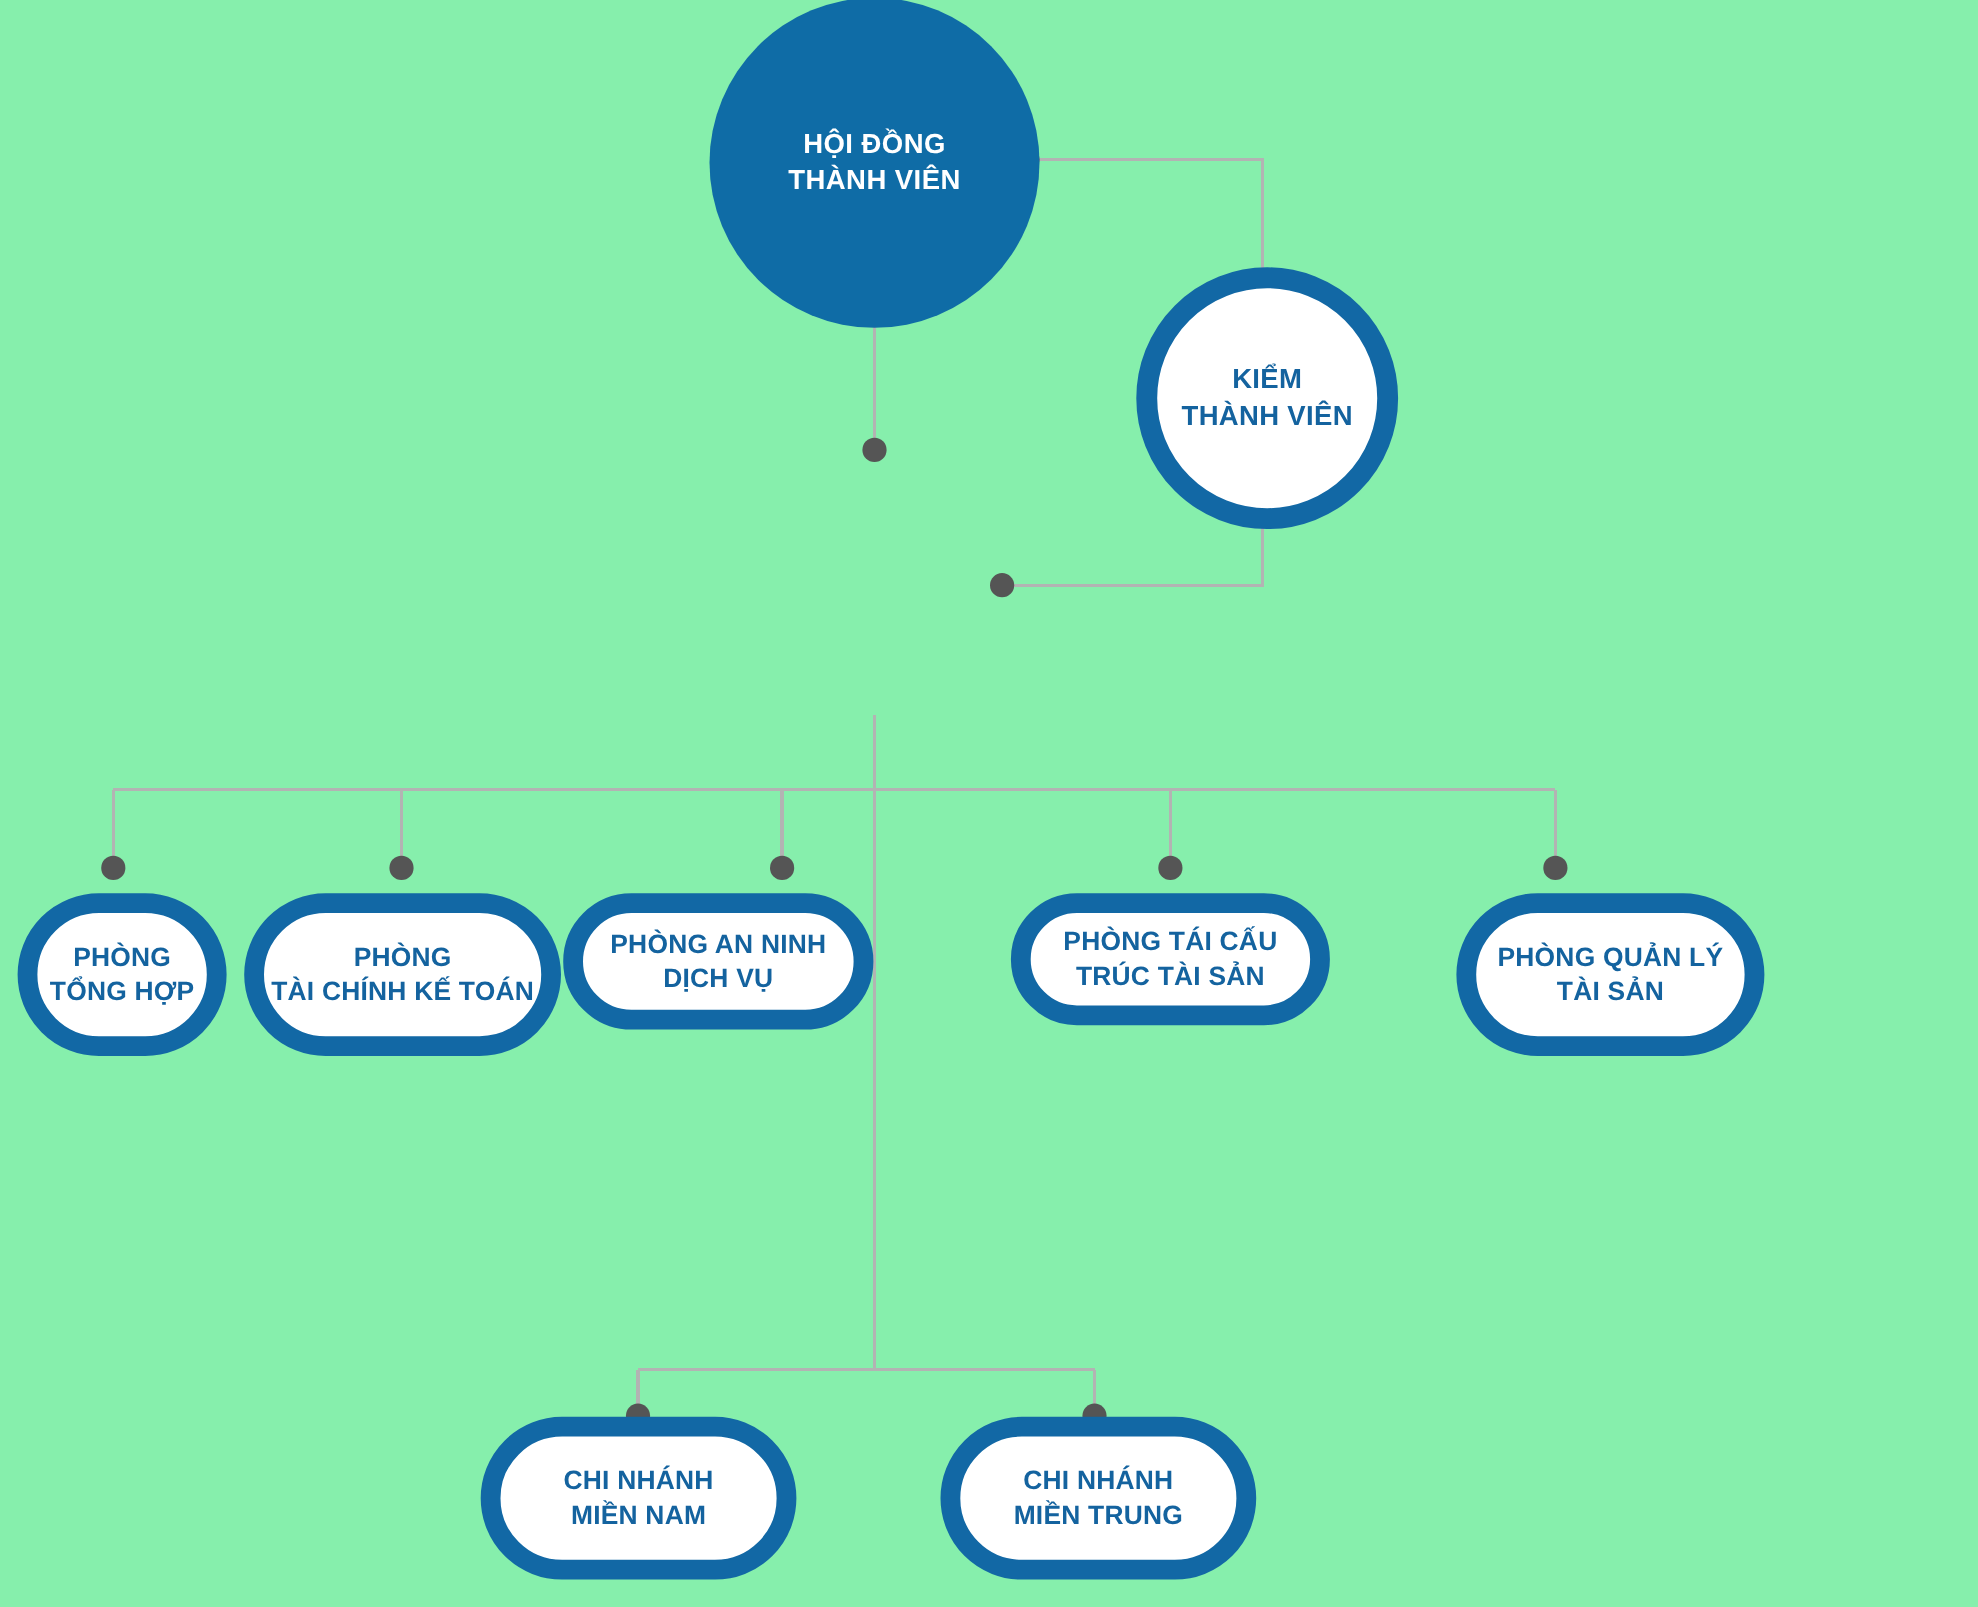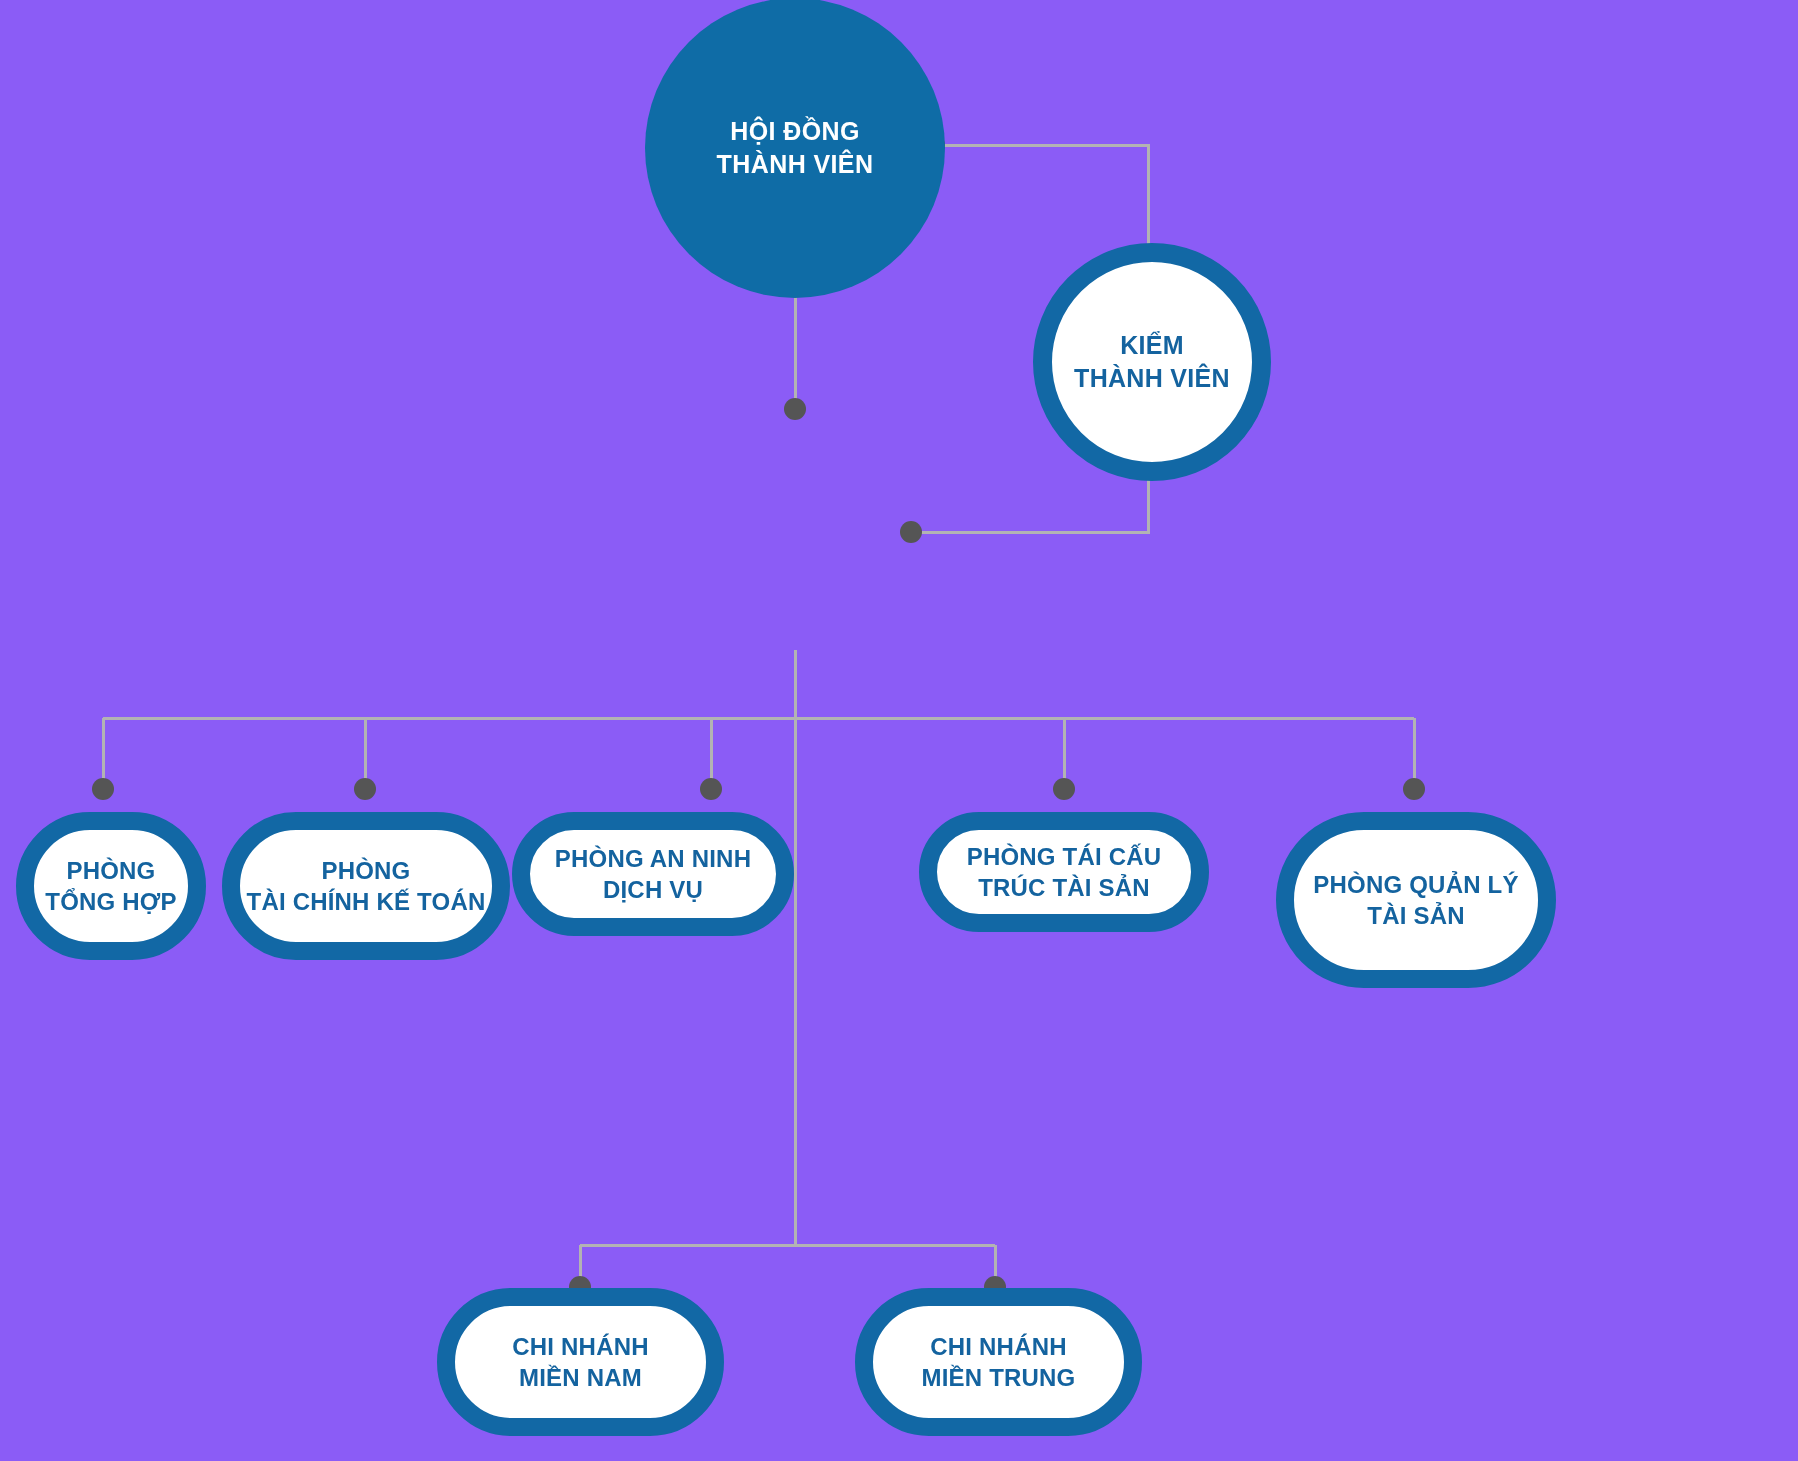--- a/index.html
+++ b/index.html
@@ -1,18 +1,18 @@
 <!DOCTYPE html>
 <html><head>
 <meta charset="utf-8">
 <style>
   html,body{margin:0;padding:0;background:#000;}
   body{width:1798px;height:1461px;overflow:hidden;
        font-family:"Liberation Sans","DejaVu Sans",sans-serif;}
-  #stage{position:relative;width:1798px;height:1461px;background:#8b5cf6;}
+  #stage{position:relative;width:1798px;height:1461px;background:#86efac;}
   svg#wires{position:absolute;left:0;top:0;width:1798px;height:1461px;}
 
   .node{position:absolute;display:flex;align-items:center;justify-content:center;
         text-align:center;box-sizing:border-box;}
 
   
   .circle-solid{border-radius:50%;background:#0F6CA6;}
   .circle-solid .label{color:#ffffff;font-weight:bold;letter-spacing:.4px;line-height:1.32;}
 
   
@@ -91,21 +91,21 @@
   <div class="node pill" style="left:512px;top:812px;width:282px;height:124px;border:18px solid #1268A5;">
     <div class="label" style="font-size:24px;">PHÒNG AN NINH
 DỊCH VỤ</div>
   </div>
 
   <div class="node pill" style="left:919px;top:812px;width:290px;height:120px;border:18px solid #1268A5;">
     <div class="label" style="font-size:24px;">PHÒNG TÁI CẤU
 TRÚC TÀI SẢN</div>
   </div>
 
-  <div class="node pill" style="left:1276px;top:812px;width:280px;height:176px;border:18px solid #1268A5;">
+  <div class="node pill" style="left:1324px;top:812px;width:280px;height:148px;border:18px solid #1268A5;">
     <div class="label" style="font-size:24px;">PHÒNG QUẢN LÝ
 TÀI SẢN</div>
   </div>
 
   <div class="node pill" style="left:437px;top:1288px;width:287px;height:148px;border:18px solid #1268A5;">
     <div class="label" style="font-size:24px;">CHI NHÁNH
 MIỀN NAM</div>
   </div>
 
   <div class="node pill" style="left:855px;top:1288px;width:287px;height:148px;border:18px solid #1268A5;">

